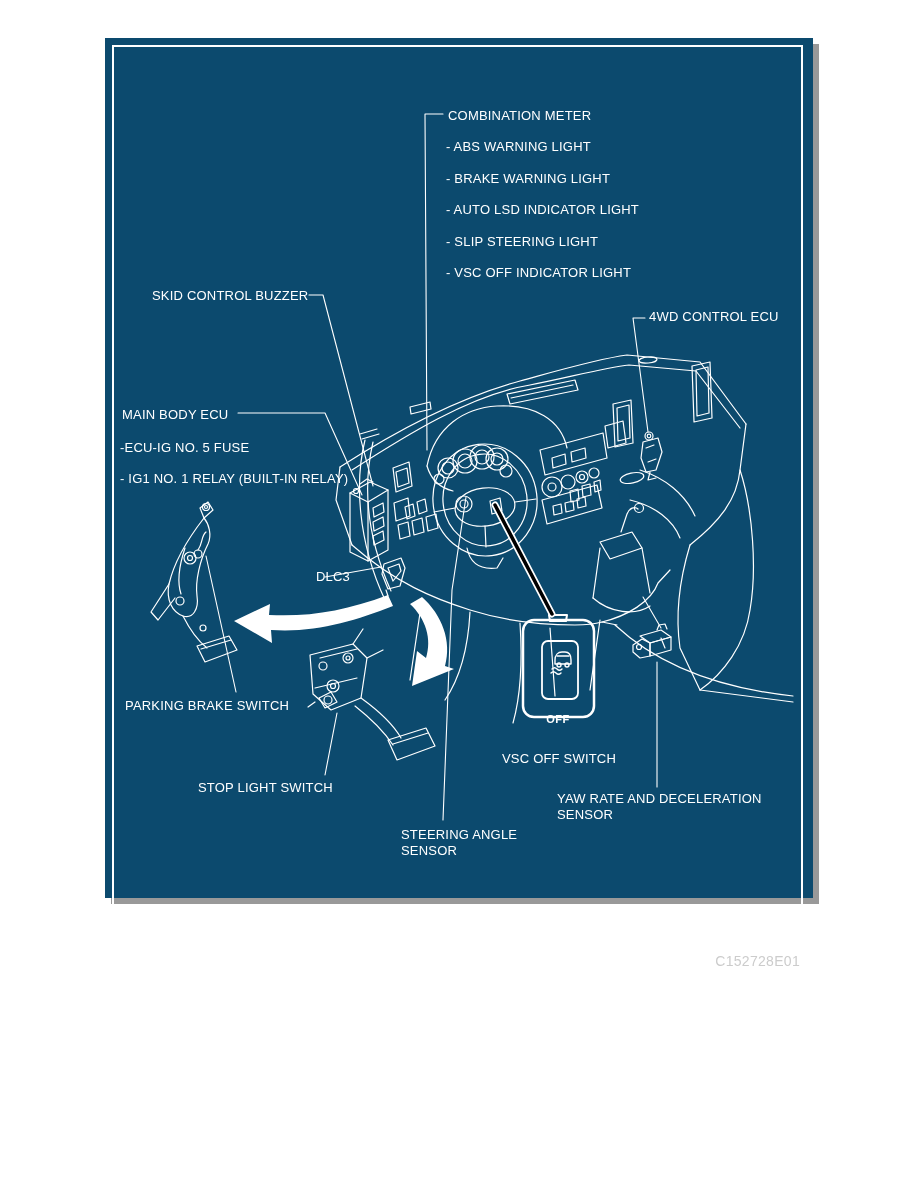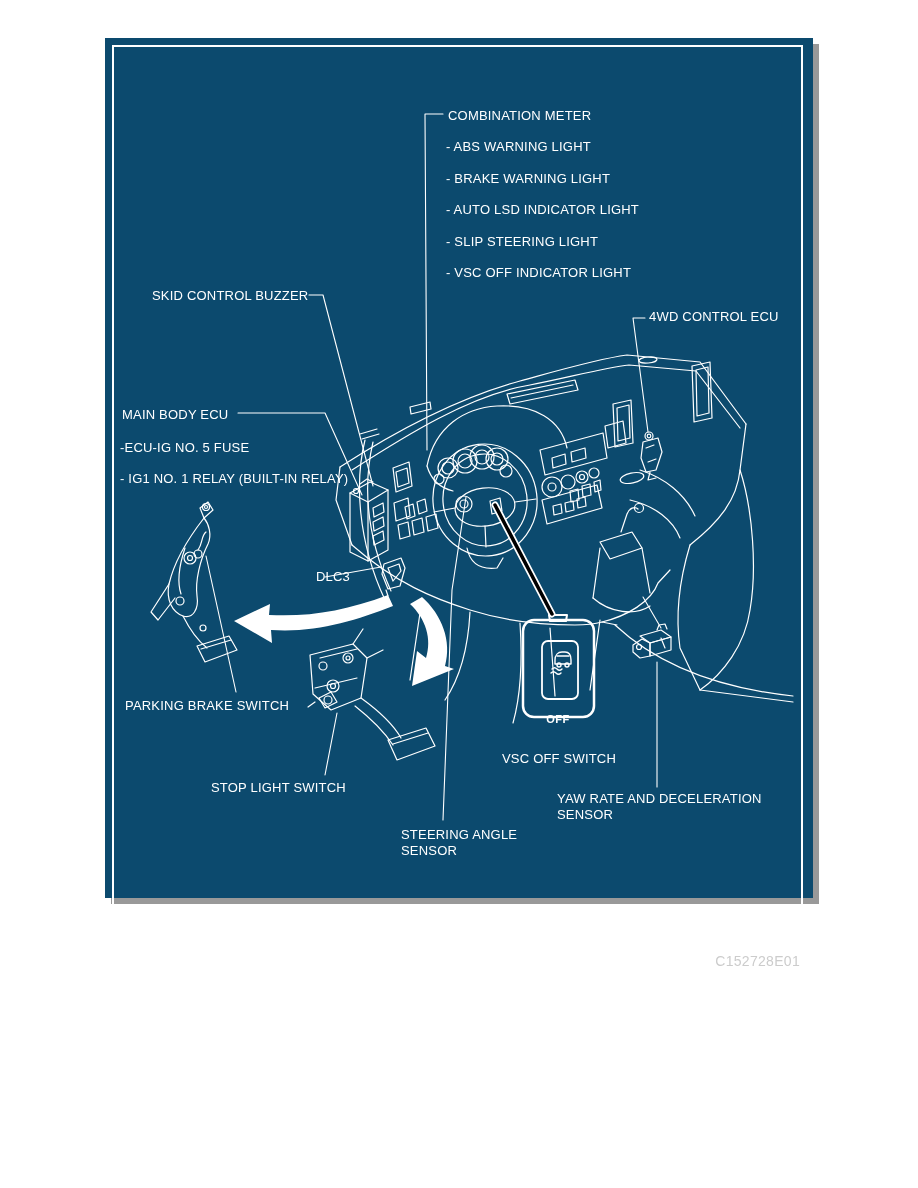--- a/index.html
+++ b/index.html
@@ -302,21 +302,21 @@
     <div class="lbl" style="left:341px; top:164px;">- AUTO LSD INDICATOR LIGHT</div>
     <div class="lbl" style="left:341px; top:196px;">- SLIP STEERING LIGHT</div>
     <div class="lbl" style="left:341px; top:227px;">- VSC OFF INDICATOR LIGHT</div>
     <div class="lbl" style="left:47px;  top:250px;">SKID CONTROL BUZZER</div>
     <div class="lbl" style="left:544px; top:271px;">4WD CONTROL ECU</div>
     <div class="lbl" style="left:17px;  top:369px;">MAIN BODY ECU</div>
     <div class="lbl" style="left:15px;  top:402px;">-ECU-IG NO. 5 FUSE</div>
     <div class="lbl" style="left:15px;  top:433px;">- IG1 NO. 1 RELAY (BUILT-IN RELAY)</div>
     <div class="lbl" style="left:185px; top:531px;margin-left:26px;">DLC3</div>
     <div class="lbl" style="left:20px;  top:660px;">PARKING BRAKE SWITCH</div>
-    <div class="lbl" style="left:106px; top:742px;">STOP LIGHT SWITCH</div>
+    <div class="lbl" style="left:93px; top:742px;">STOP LIGHT SWITCH</div>
     <div class="lbl" style="left:397px; top:691px;margin-top:22px;">VSC OFF SWITCH</div>
 
     <div class="lbl small-gap" style="left:452px; top:753px;">
       <div>YAW RATE AND DECELERATION</div>
       <div>SENSOR</div>
     </div>
 
     <div class="lbl small-gap" style="left:296px; top:789px;">
       <div>STEERING ANGLE</div>
       <div>SENSOR</div>

